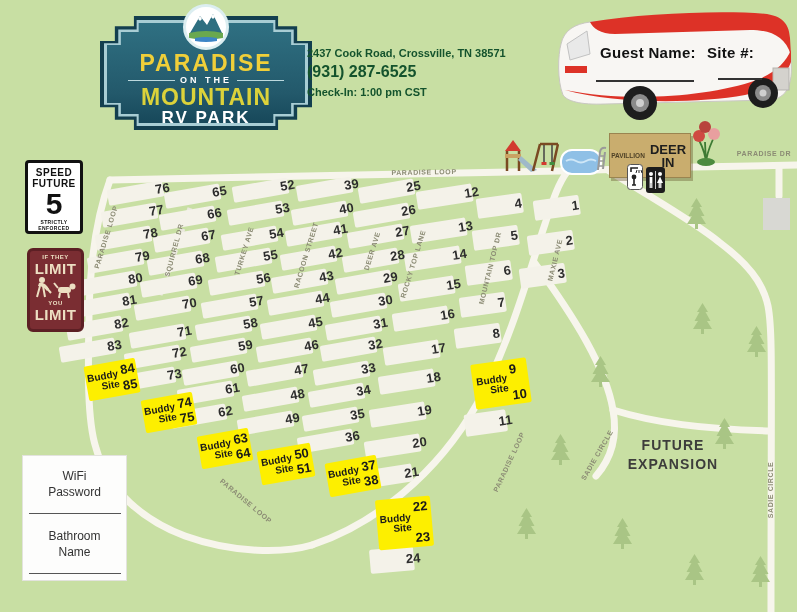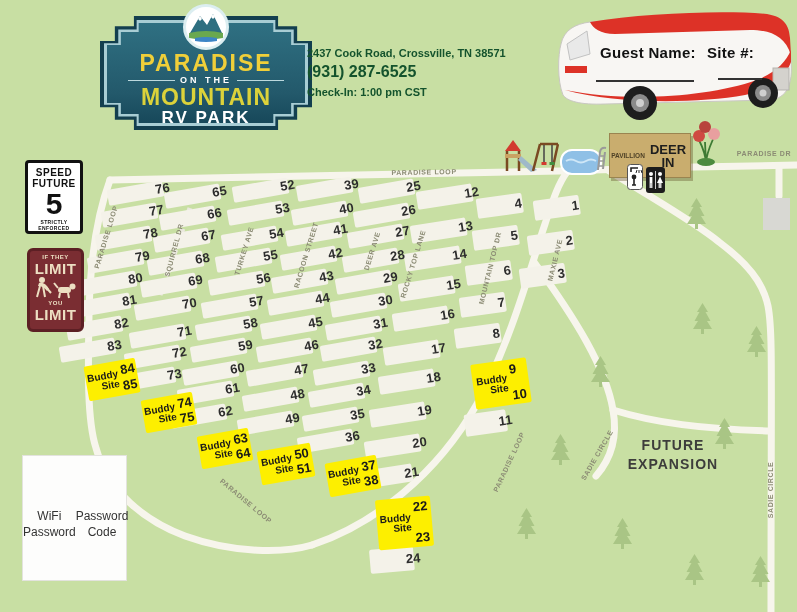--- a/index.html
+++ b/index.html
@@ -58,21 +58,21 @@
   .speed .s{font-size:10px;font-weight:bold;line-height:11px;letter-spacing:.5px}
   .speed .n{font-size:30px;font-weight:bold;line-height:30px}
   .speed .t{font-size:5px;font-weight:bold;line-height:6px;letter-spacing:.4px}
   .poop{left:27px;top:248px;width:57px;height:84px;background:#7a2d32;border:3px solid #5c1f24;border-radius:6px;
         display:flex;flex-direction:column;align-items:center;color:#ecdfc2;padding-top:3px}
   .poop .sm{font-size:6px;font-weight:bold;line-height:7px;letter-spacing:.5px}
   .poop .bg{font-size:15px;font-weight:bold;line-height:15px;letter-spacing:.5px}
 
   
   .codes{left:22px;top:455px;width:105px;height:126px;background:#fdfdfc;border:1px solid #e3e3de;
-         display:flex;align-items:center;color:#333}
+         display:flex;flex-direction:column;align-items:center;color:#333}
   .codes .lbl{font-size:12px;text-align:center;line-height:16px;margin-top:12px}
   .codes .line{width:92px;border-top:1.5px solid #555;margin-top:auto}
   .codes .line.first{margin-bottom:2px}
 
   
   .building{left:609px;top:133px;width:82px;height:45px;background:#c9ad6e;border:1px solid #9a8450;
             box-shadow:2px 3px 0 rgba(90,70,30,.35);display:flex;align-items:center}
   .building .pav{font-size:6.5px;font-weight:bold;color:#4e4126;flex:0 0 45%;text-align:center}
   .building .chk{flex:1;font-size:13px;font-weight:bold;color:#1e1e1e;text-align:center;line-height:13px}
 
@@ -549,21 +549,21 @@
         <path d="M24,12 L20,7" stroke-width="2" fill="none"></path>
       </g>
     </svg>
     <span class="sm">YOU</span>
     <span class="bg">LIMIT</span>
   </div>
 
   <div class="abs codes">
     <div class="lbl" style="width:72px">WiFi Password</div>
     <div class="line first"></div>
-    <div class="lbl" style="width:80px">Password Code</div>
+    <div class="lbl" style="width:80px">Bathroom Name</div>
     <div class="line" style="margin-bottom:6px"></div>
   </div>
 
   <svg class="abs" style="left:503px;top:136px" width="56" height="38" viewBox="0 0 56 38">
     <path d="M10,4 L2,15 L18,15 Z" fill="#d23b2f"></path>
     <path d="M4,15 L4,35 M16,15 L16,35" stroke="#7a4a22" stroke-width="2.5"></path>
     <rect x="2" y="18" width="16" height="4" fill="#caa263"></rect>
     <path d="M18,20 L34,34 L28,36 L15,24 Z" fill="#9fb9c9"></path>
     <path d="M37,8 L30,35 M37,8 L55,8 M55,8 L49,35" stroke="#7a4a22" stroke-width="2.5" fill="none"></path>
     <path d="M41,9 L41,26 M49,9 L49,26" stroke="#444" stroke-width="1.5"></path>

